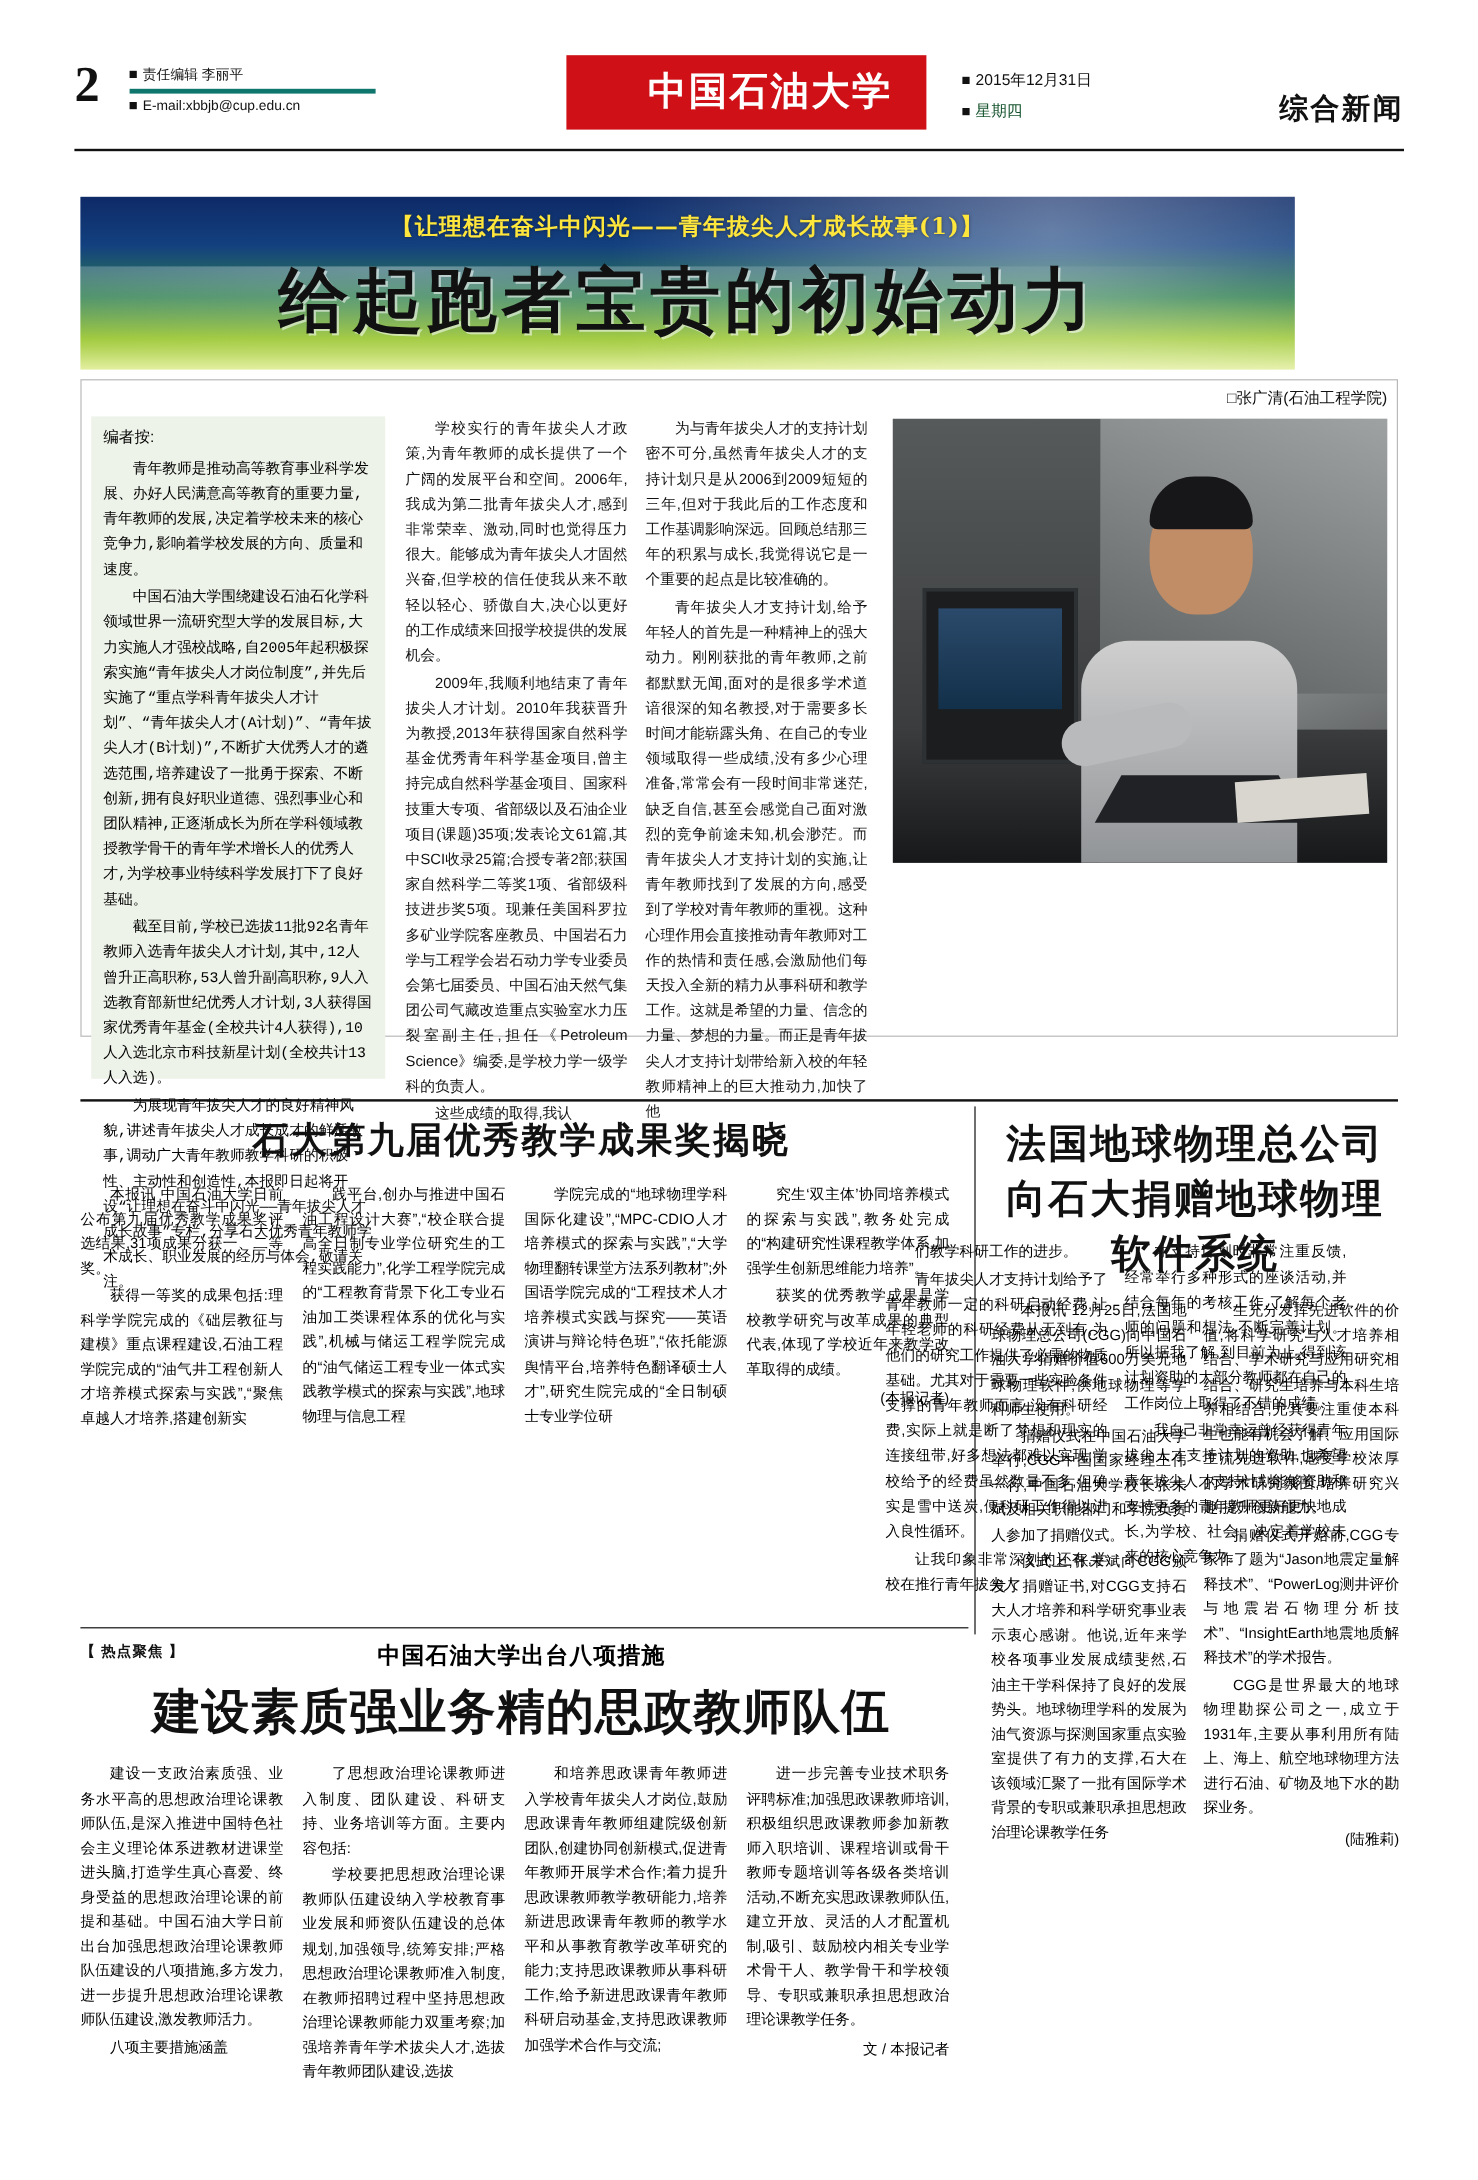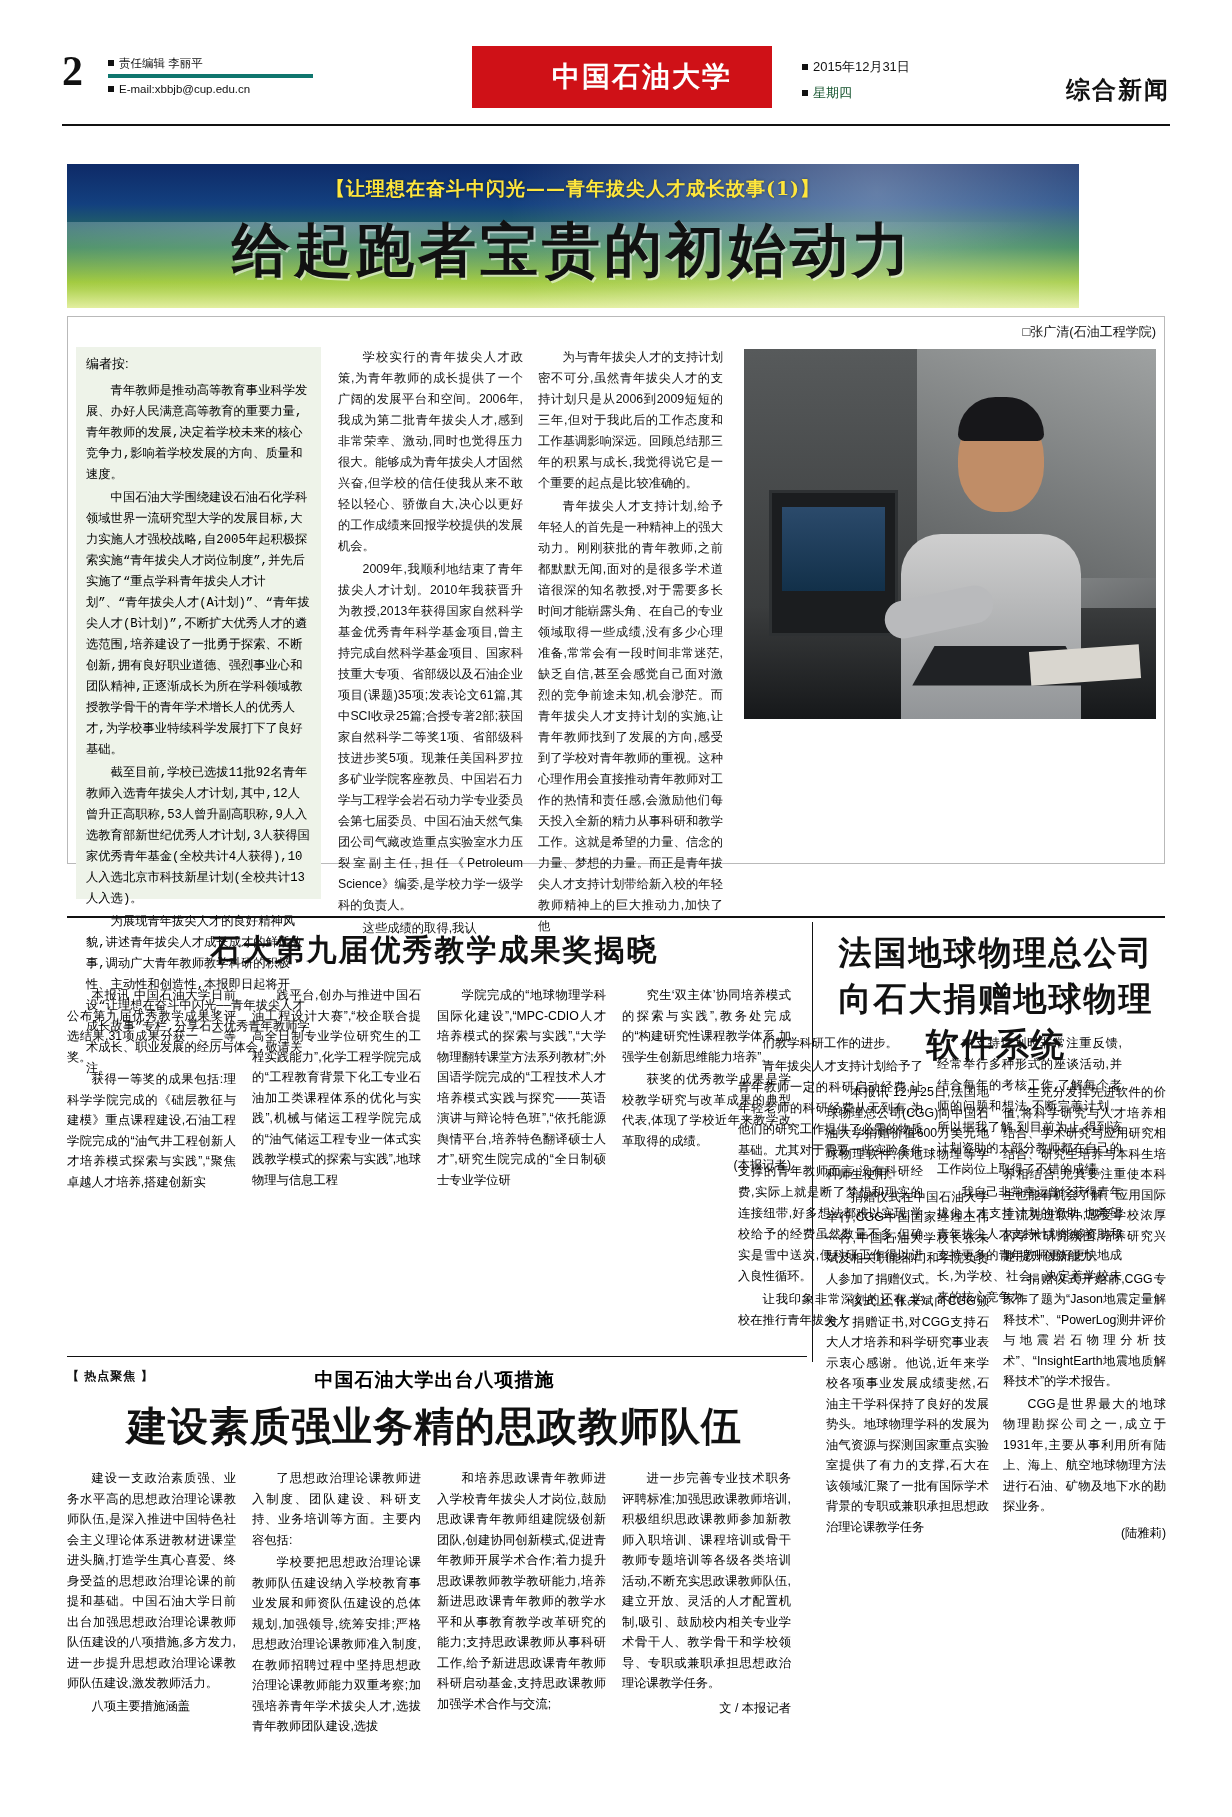--- a/index.html
+++ b/index.html
@@ -21,21 +21,21 @@
     font-size:11.5px;color:#111;line-height:18px;
   }
   .mh-editor .line{border-bottom:4px solid #0f766e;padding-bottom:2px;}
   .mh-editor .line2{padding-top:2px;}
   .sq{display:inline-block;width:6px;height:6px;background:#111;margin-right:5px;vertical-align:1px;}
   .mh-title{
     position:absolute;left:410px;top:-6px;width:300px;height:62px;
     background:#cf1117;display:flex;align-items:center;justify-content:center;
   }
   .mh-title span{
-    color:#fff;font-size:28px;font-weight:bold;letter-spacing:2px;
+    color:#fff;font-size:32px;font-weight:bold;letter-spacing:2px;
     font-family:"DejaVu Serif","Liberation Serif",serif;
     margin-left:40px;
   }
   .mh-date{
     position:absolute;left:740px;top:6px;font-size:13px;color:#111;
   }
   .mh-week{
     position:absolute;left:740px;top:32px;font-size:13px;color:#14532d;
   }
   .mh-section{

